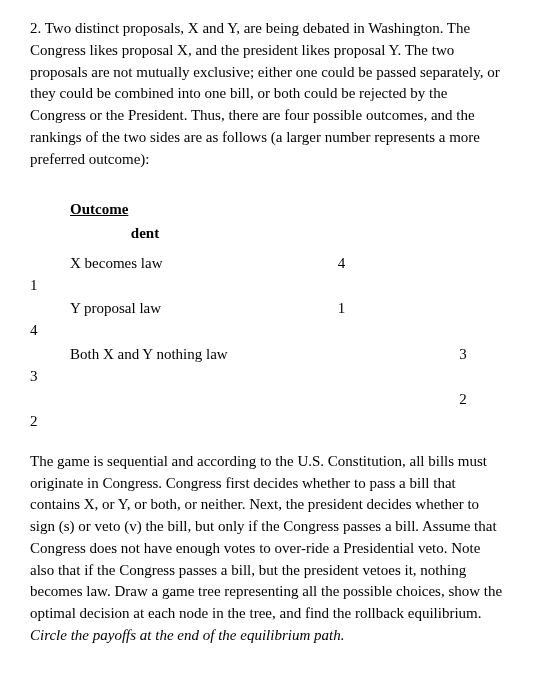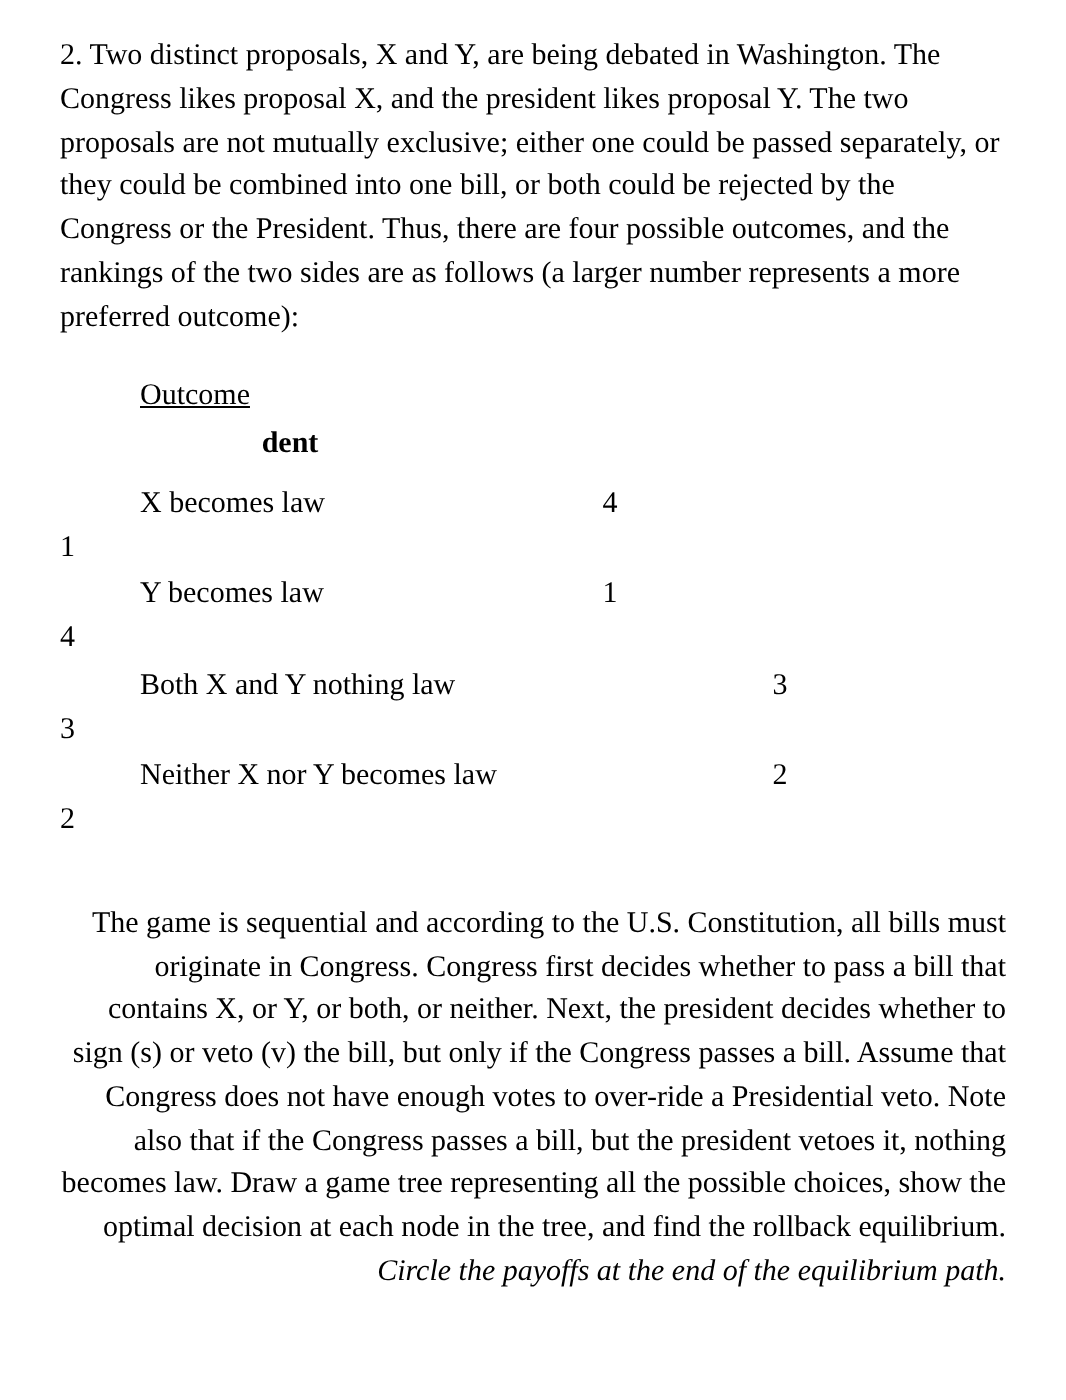--- a/index.html
+++ b/index.html
@@ -30,55 +30,56 @@
 
     .table-header-row {
       display: flex;
       flex-direction: row;
       align-items: flex-end;
       margin-bottom: 2px;
     }
 
     .col-outcome {
       flex: 0 0 230px;
-      font-weight: normal;
+      font-weight: bold;
       text-decoration: underline;
       padding-left: 40px;
+      margin-top: 11px;
     }
 
     .col-congress {
       flex: 0 0 90px;
       font-weight: bold;
       text-decoration: underline;
       text-align: center;
     }
 
     .col-president {
       flex: 0 0 80px;
       font-weight: bold;
       text-decoration: underline;
       text-align: center;
     }
 
     .bottom-text {
-      margin-top: 30px;
-      text-align: right;
+      margin-top: 18px;
     }
 
     .italic {
       font-style: italic;
     }
 
     .table-row-group {
       margin-bottom: 2px;
     }
 
     .outcome-label-row {
       display: flex;
       flex-direction: row;
+      justify-content: space-between;
     }
 
     .outcome-label {
       flex: 0 0 230px;
       padding-left: 40px;
     }
 
     .congress-val {
       flex: 0 0 90px;
       text-align: center;
@@ -122,21 +123,21 @@
         <div class="congress-val">4</div>
         <div class="president-val"></div>
       </div>
       <div class="number-row">
         <div class="number-indent">1</div>
       </div>
     </div>
 
     <div class="table-row-group">
       <div class="outcome-label-row">
-        <div class="outcome-label">Y becomes law</div>
+        <div class="outcome-label">Y proposal law</div>
         <div class="congress-val">1</div>
         <div class="president-val"></div>
       </div>
       <div class="number-row">
         <div class="number-indent">4</div>
       </div>
     </div>
 
     <div class="table-row-group">
       <div class="outcome-label-row">
@@ -144,21 +145,20 @@
         <div class="congress-val"></div>
         <div class="president-val">3</div>
       </div>
       <div class="number-row">
         <div style="padding-left:0;">3</div>
       </div>
     </div>
 
     <div class="table-row-group">
       <div class="outcome-label-row">
-        <div class="outcome-label">Neither X nor Y becomes law</div>
         <div class="congress-val"></div>
         <div class="president-val">2</div>
       </div>
       <div class="number-row">
         <div style="padding-left:0;">2</div>
       </div>
     </div>
 
   </div>
 

